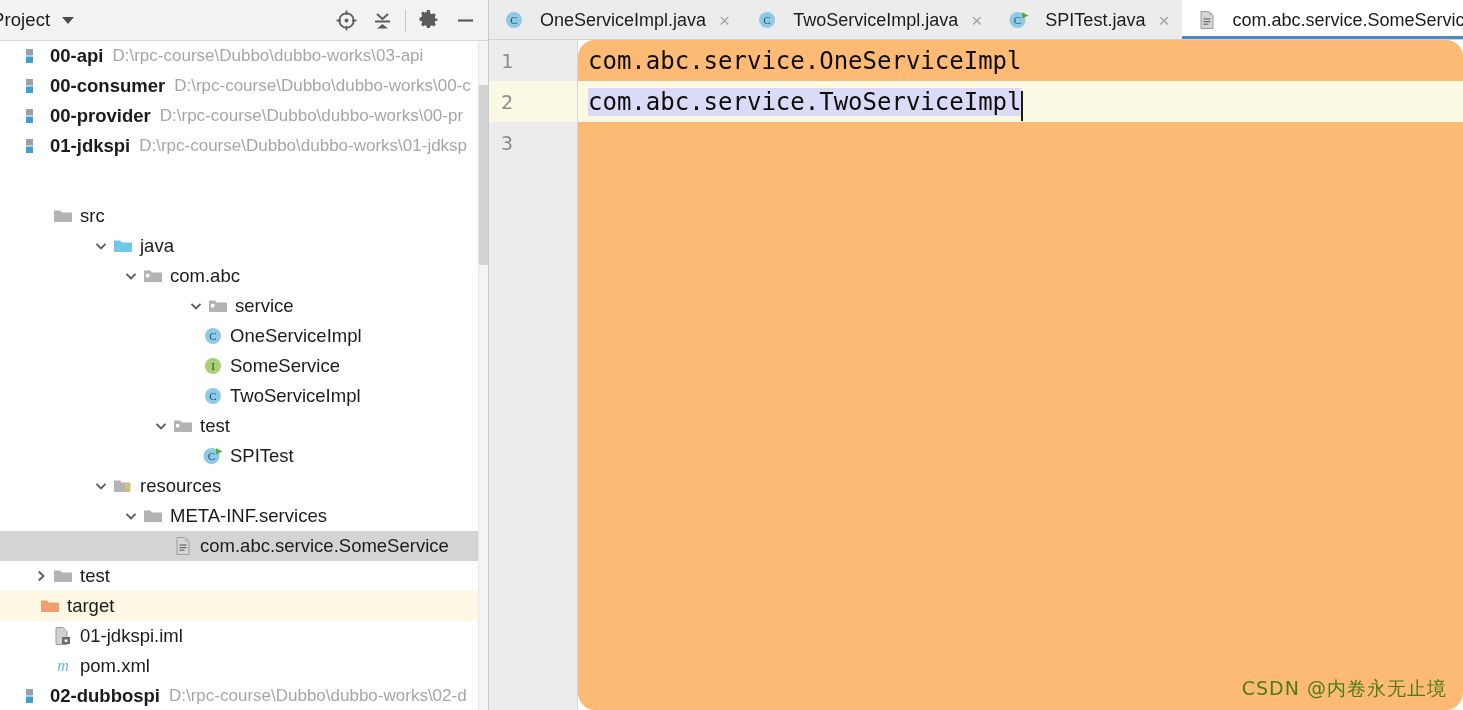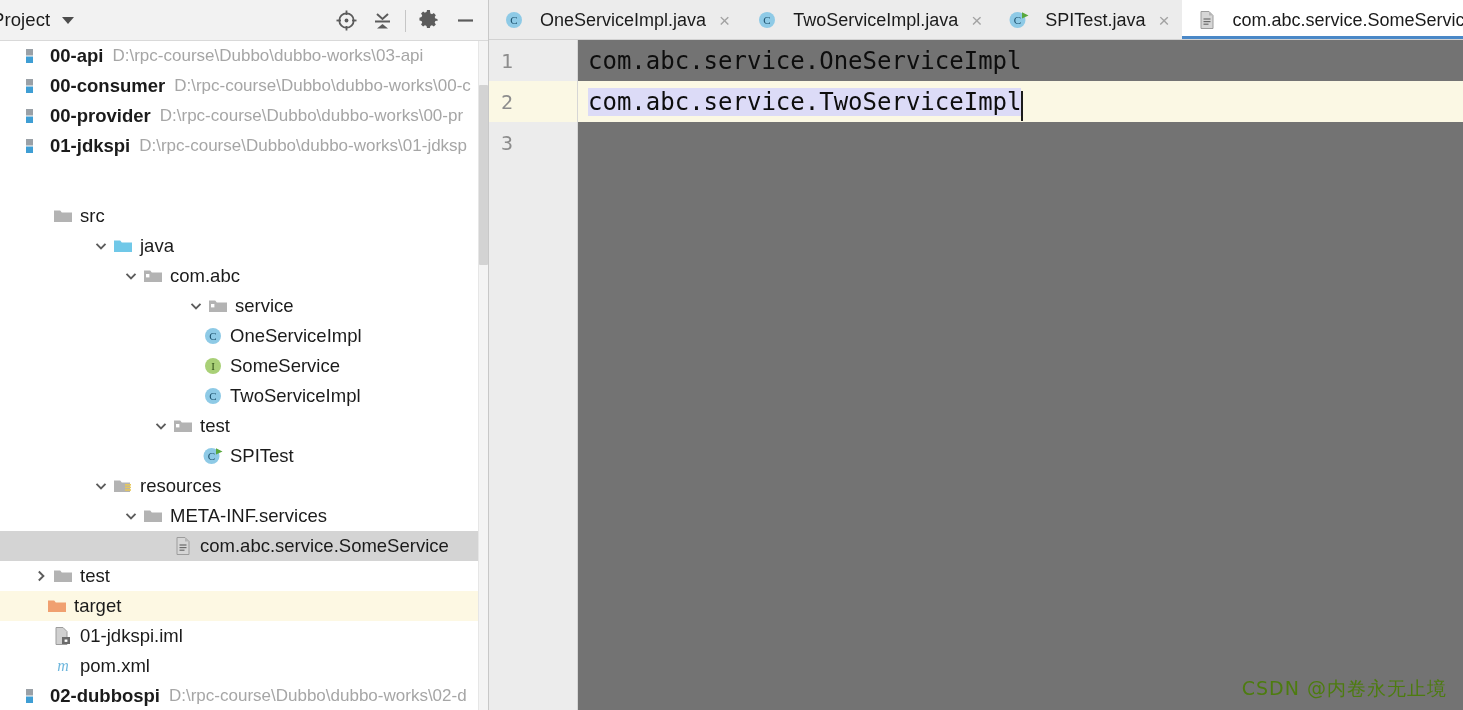--- a/index.html
+++ b/index.html
@@ -201,21 +201,22 @@
     justify-content: flex-start;
     padding-left: 12px;
     font-family: "DejaVu Sans Mono", monospace;
     font-size: 20px;
     color: #8d8d8d;
   }
   .gutter-line.current { background: #fbf8e4; }
   #code {
     position: relative;
     flex: 1 1 auto;
-    background: #737373;
+    background: #fdba74;
+    border-radius: 17px;
   }
   .code-line {
     height: 41px;
     display: flex;
     align-items: center;
     padding-left: 10px;
     font-family: "DejaVu Sans Mono", monospace;
     font-size: 24px;
     color: #0d0d0d;
     letter-spacing: 0px;
@@ -483,21 +484,21 @@
               <path d="M4.8 2.5 L9.4 7 L4.8 11.5" fill="none" stroke="#5c5c5c" stroke-width="1.9"></path>
             </svg>
           </span>
           <span class="ico">
             <svg width="20" height="18" viewBox="0 0 20 18">
               <path d="M1 3.5h6.2l1.6 2H19v9.5H1z" fill="#b3b3b3"></path>
             </svg>
           </span>
           <span class="label">test</span>
         </div>
-        <div class="row excluded-hl" style="padding-left: 24px;">
+        <div class="row excluded-hl" style="padding-left: 17px;">
           <span class="arrow"></span>
           <span class="ico">
             <svg width="20" height="18" viewBox="0 0 20 18">
               <path d="M1 3.5h6.2l1.6 2H19v9.5H1z" fill="#f0a070"></path>
             </svg>
           </span>
           <span class="label">target</span>
         </div>
         <div class="row" style="padding-left: 30px;">
           <span class="arrow"></span>

